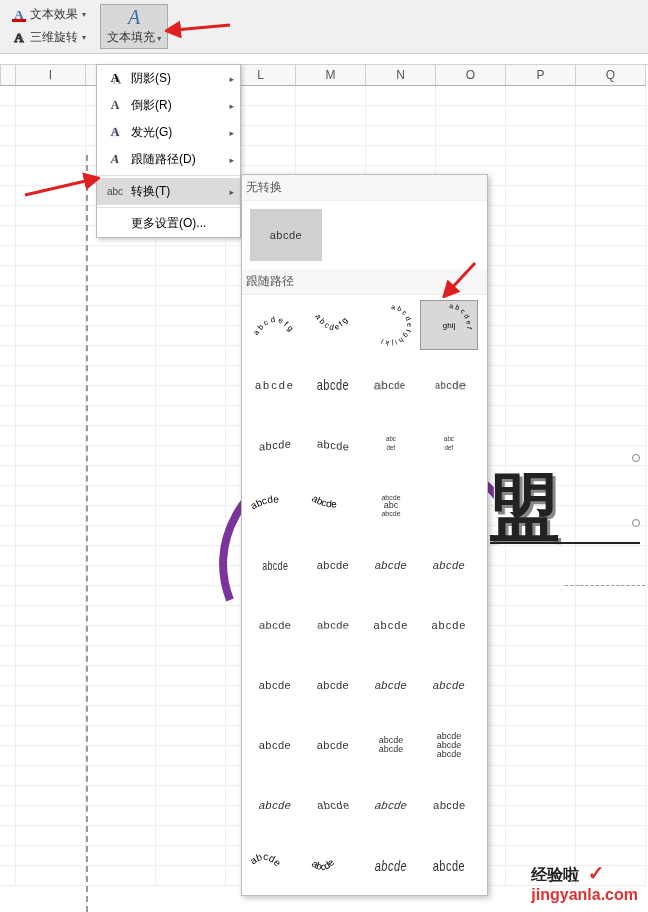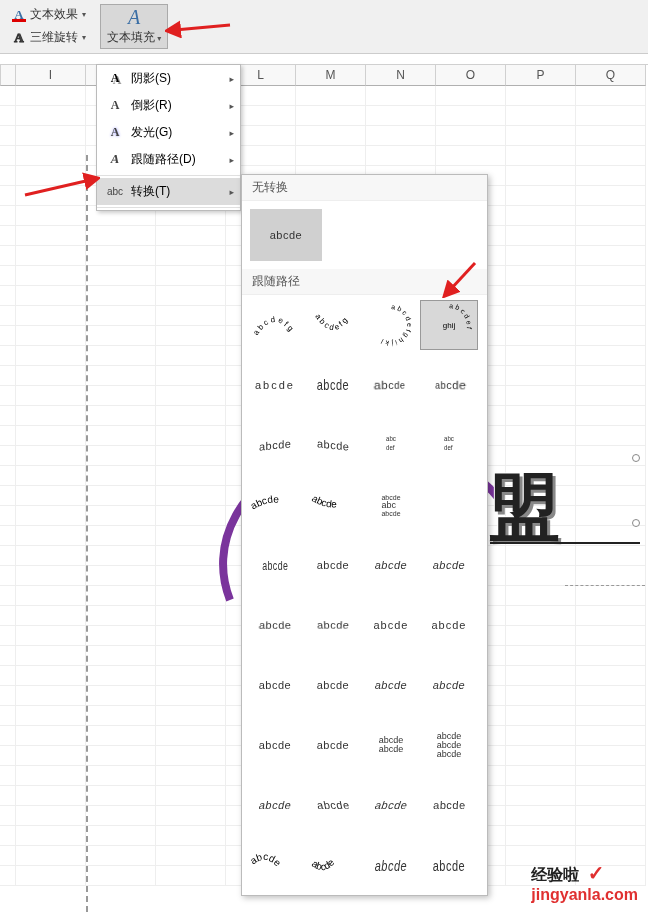--- a/index.html
+++ b/index.html
@@ -23,21 +23,21 @@
 .grid-cell { width: 70px; border-right: 1px solid #eee; border-bottom: 1px solid #eee; }
 
 .dropdown-menu { position: absolute; left: 96px; top: 64px; width: 145px; background: #fff; border: 1px solid #bbb; box-shadow: 2px 2px 4px rgba(0,0,0,0.2); z-index: 10; }
 .dropdown-menu .item { display: flex; align-items: center; padding: 5px 8px; cursor: pointer; position: relative; }
 .dropdown-menu .item.active { background: #dcdcdc; }
 .dropdown-menu .sep { border-top: 1px solid #e0e0e0; margin: 2px 0; }
 .dropdown-menu .item .icon { width: 20px; display: inline-block; text-align: center; color: #444; margin-right: 6px; }
 .dropdown-menu .item .sub-arrow { position: absolute; right: 6px; font-size: 9px; color: #555; }
 
 .submenu { position: absolute; left: 241px; top: 174px; width: 247px; background: #fff; border: 1px solid #bbb; box-shadow: 2px 2px 6px rgba(0,0,0,0.25); z-index: 20; }
-.submenu .sect-title { padding: 4px 10px; color: #555; font-size: 12px; background: #f7f7f7; border-bottom: 1px solid #eee; position: relative; }
+.submenu .sect-title { padding: 4px 4px; color: #555; font-size: 12px; background: #f7f7f7; border-bottom: 1px solid #eee; position: relative; }
 .submenu .preview-big { width: 72px; height: 52px; margin: 8px; background: #d0d0d0; display: flex; align-items: center; justify-content: center; font-size: 12px; letter-spacing: 1px; color: #333; cursor: pointer; }
 .submenu .path-row, .submenu .warp-row { display: flex; padding: 5px 4px; gap: 0; }
 .submenu .thumb { width: 58px; height: 50px; display: flex; align-items: center; justify-content: center; font-size: 11px; color: #333; cursor: pointer; border: 1px solid transparent; flex-direction: column; line-height: 1.1; }
 .submenu .thumb.selected { background: #d8d8d8; border: 1px solid #999; }
 .submenu .thumb svg { overflow: visible; }
 .btn-tag { position: absolute; right: 6px; top: 3px; border: 1px solid #999; padding: 1px 6px; font-size: 11px; background: #fff; color: #333; }
 
 .purple-arc { position: absolute; left: 170px; top: 370px; width: 330px; height: 330px; }
 .big-char { position: absolute; left: 488px; top: 460px; font-size: 72px; font-family: "SimHei", sans-serif; color: #222; text-shadow: 3px 3px 0 #888, -1px -1px 0 #fff; font-weight: bold; }
 
@@ -48,21 +48,21 @@
 .underline { position: absolute; left: 490px; top: 542px; width: 150px; border-bottom: 2px solid #222; }
 .dash-h { position: absolute; left: 565px; top: 585px; width: 80px; border-bottom: 1px dashed #999; }
 
 .arrow-red { position: absolute; z-index: 100; }
 
 .watermark { position: absolute; right: 10px; bottom: 8px; font-size: 16px; font-weight: bold; color: #222; }
 .watermark .check { color: #e03030; font-size: 20px; margin-left: 4px; }
 .watermark .sub { display: block; font-size: 16px; color: #e03030; font-weight: bold; text-align: right; }
 
 .abc-txt { font-family: sans-serif; font-size: 11px; letter-spacing: 0.5px; }
-.abc-stack { font-size: 9px; line-height: 1; }
+.abc-stack { font-size: 9px; line-height: 1; text-align: center; }
 </style>
 </head>
 <body>
 
 <div class="ribbon">
   <div class="ribbon-group">
     <div class="ribbon-btn">
       <span class="smallA" style="border-bottom:3px solid #d00;">A</span>
       <span>文本效果</span>
       <span class="dropdown-arrow">▾</span>
@@ -633,20 +633,24 @@
     <span>跟随路径(D)</span>
     <span class="sub-arrow">▸</span>
   </div>
   <div class="sep"></div>
   <div class="item active">
     <span class="icon" style="font-size:10px;letter-spacing:0;">abc</span>
     <span>转换(T)</span>
     <span class="sub-arrow">▸</span>
   </div>
   <div class="sep"></div>
+  <div class="item">
+    <span class="icon"></span>
+    <span>更多设置(O)...</span>
+  </div>
 </div>
 
 <div class="submenu">
   <div class="sect-title">无转换</div>
   <div class="preview-big">
     <span class="abc-txt">abcde</span>
   </div>
   <div class="sect-title">跟随路径</div>
   <div class="path-row">
     <div class="thumb">

